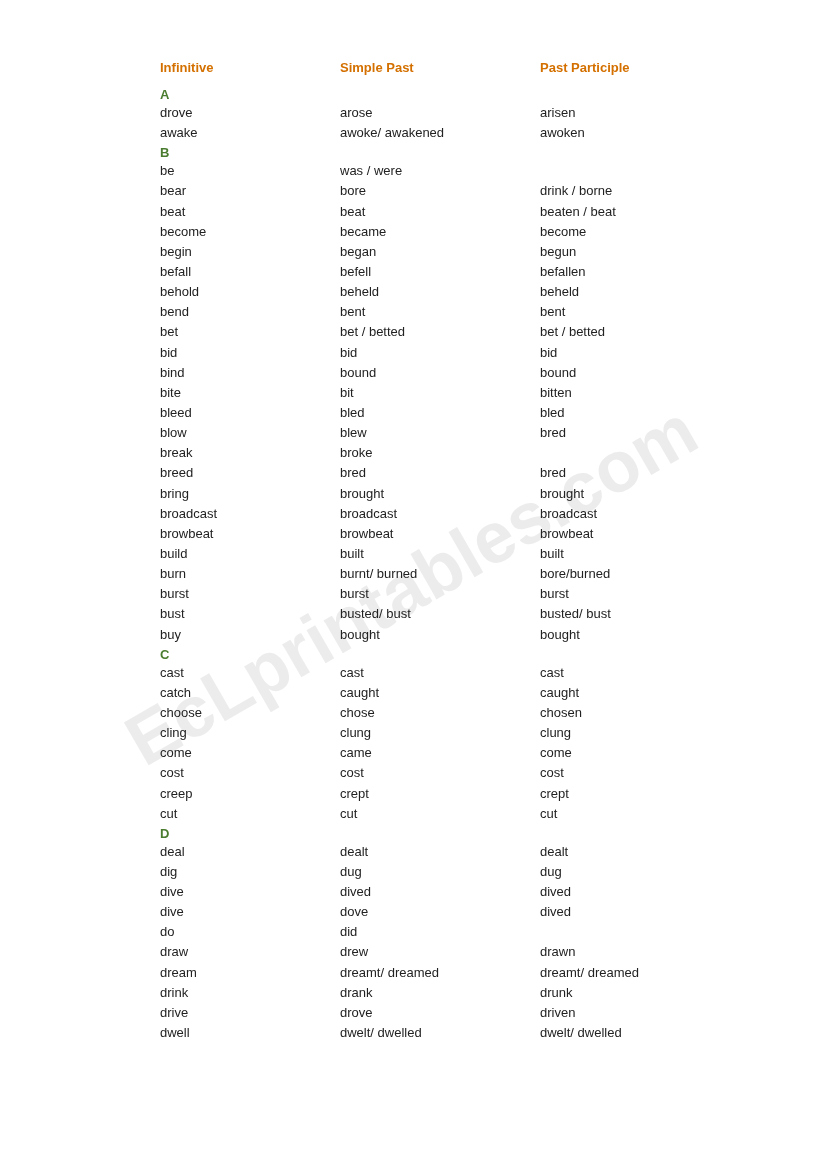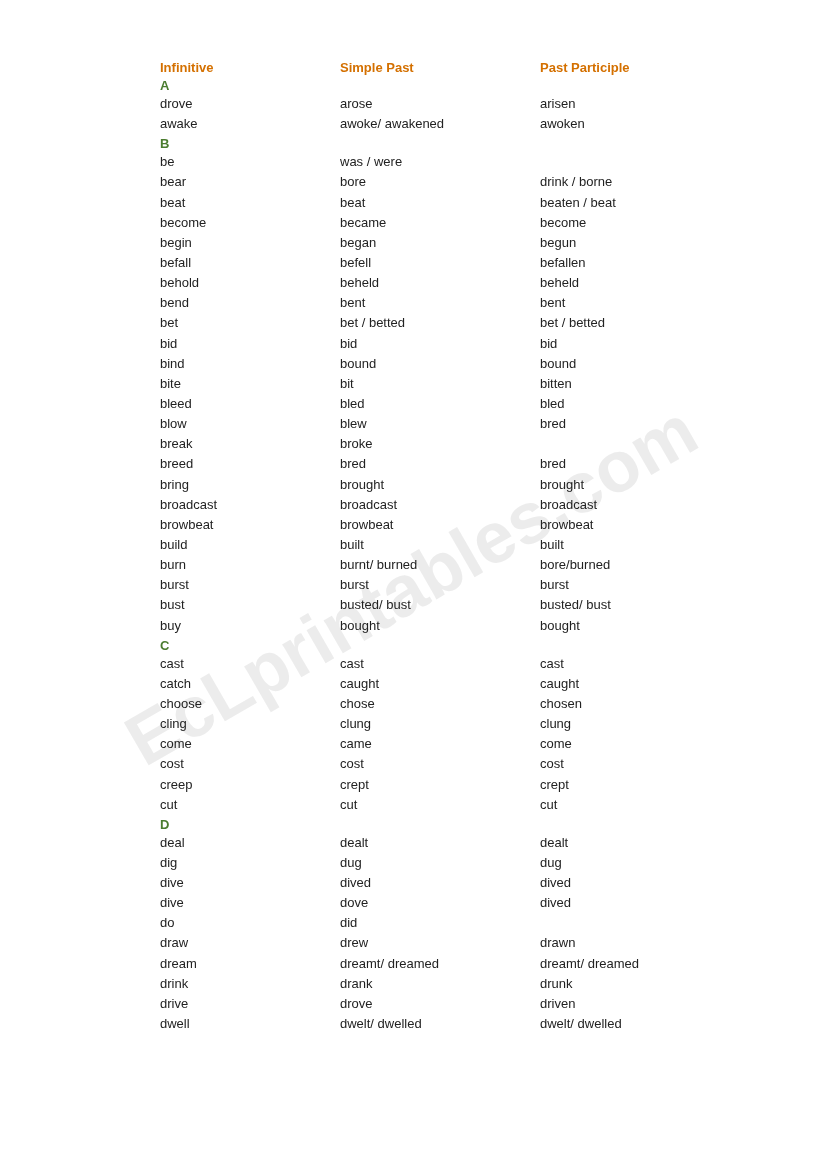--- a/index.html
+++ b/index.html
@@ -30,21 +30,21 @@
 
     .page-content {
       position: relative;
       z-index: 1;
       padding: 60px 60px 60px 160px;
     }
 
     .table-header {
       display: grid;
       grid-template-columns: 180px 200px 220px;
-      margin-bottom: 3px;
+      margin-bottom: 12px;
     }
 
     .table-header span {
       font-weight: bold;
       color: #d47000;
       font-size: 13px;
     }
 
     .section-letter {
       color: #4a7c2f;

